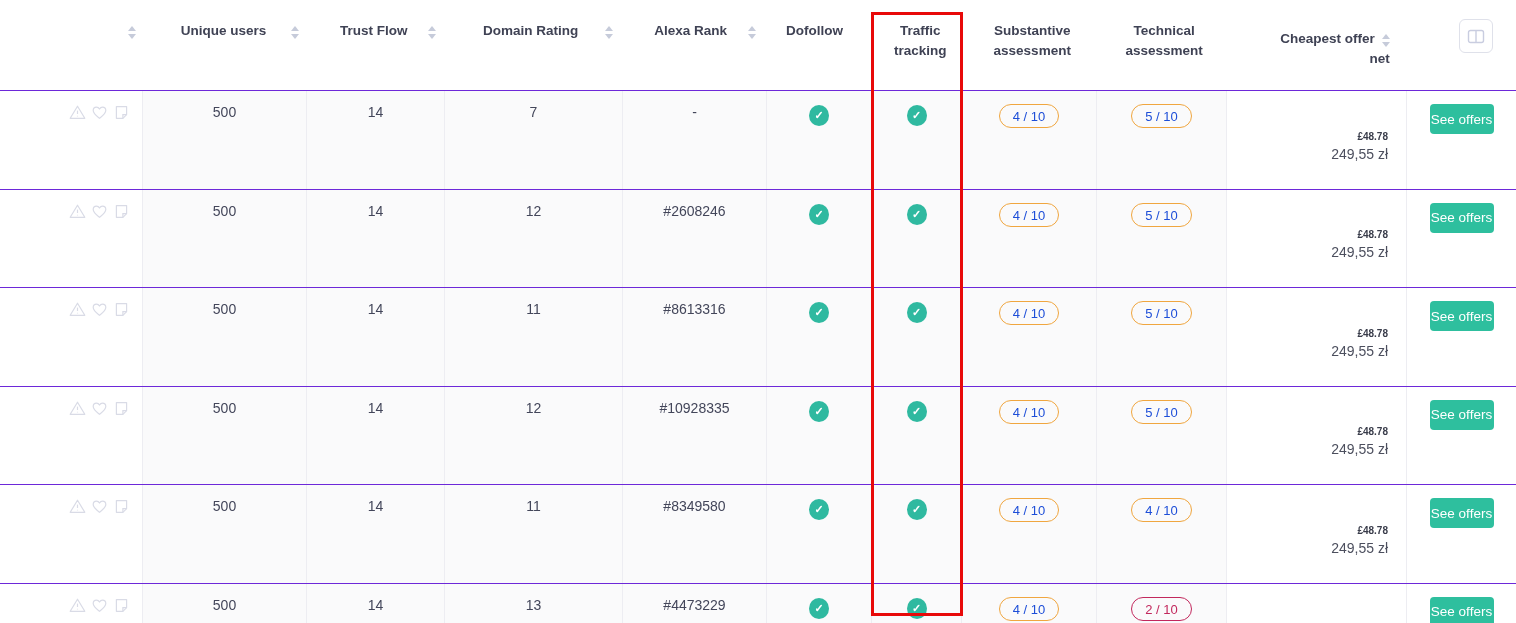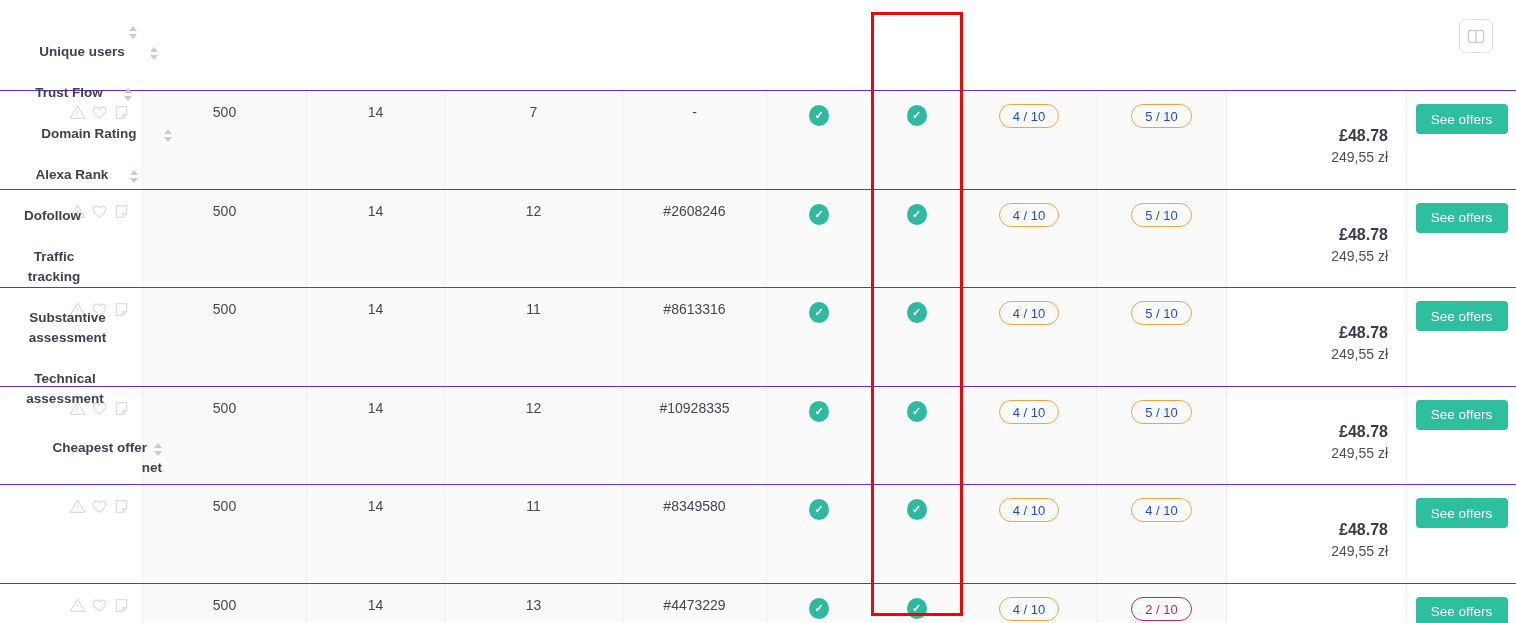--- a/index.html
+++ b/index.html
@@ -2,21 +2,21 @@
 <html><head>
 <meta charset="utf-8">
 <style>
   * { margin:0; padding:0; box-sizing:border-box; }
   body { background:#fff; }
   .canvas {
     position:relative; width:1516px; height:623px; overflow:hidden;
     background:#fff; font-family:"Liberation Sans", sans-serif; color:#3f4254;
   }
   
-  .thead { display:flex; height:90px; background:#fff;flex-direction:column; }
+  .thead { display:flex; height:90px; background:#fff; }
   .th {
     position:relative; display:flex; align-items:flex-start; justify-content:center;
     padding-top:21px; font-weight:700; font-size:13.5px; line-height:20px;
     text-align:center; color:#3f4254;
   }
   .sort { position:absolute; right:6px; top:26px; display:flex; flex-direction:column; gap:3px; cursor:pointer; }
   .sort i { display:block; width:0; height:0; border-left:4px solid transparent; border-right:4px solid transparent; }
   .sort .up { border-bottom:5px solid #c6cbda; }
   .sort .dn { border-top:5px solid #c6cbda; }
   .sort-inline { position:static; margin:5px 0 0 7px; }
@@ -43,25 +43,25 @@
     display:flex; align-items:center; justify-content:center;
     font-size:11px; font-weight:700; margin-top:1px;
   }
   
   .badge {
     border:1px solid #f0a63f; color:#1d4ed8; border-radius:15px;
     padding:4px 13px 3px; font-size:13px; white-space:nowrap;
   }
   .badge.tone-danger { border-color:#c2285d; color:#c2285d; }
   
-  .p1 { font-size:16px; font-weight:700; color:#393c4a; }
+  .p1 { font-size:10px; font-weight:700; color:#393c4a; }
   .p2 { font-size:14px; color:#4c4f5e; margin-top:4px; }
   
   .cta {
-    width:92px; height:30px; background:#2ebf9e; color:#fff; border:none;
+    width:64px; height:30px; background:#2ebf9e; color:#fff; border:none;
     border-radius:4px; font-size:13.5px; font-family:inherit; cursor:pointer;
   }
   
   .highlight-box {
     position:absolute; left:871px; top:12px; width:92px; height:604px;
     border:3px solid #e80909; z-index:5; pointer-events:none;
   }
   
   .cols-btn {
     position:absolute; top:19px; right:23px; width:34px; height:34px;

